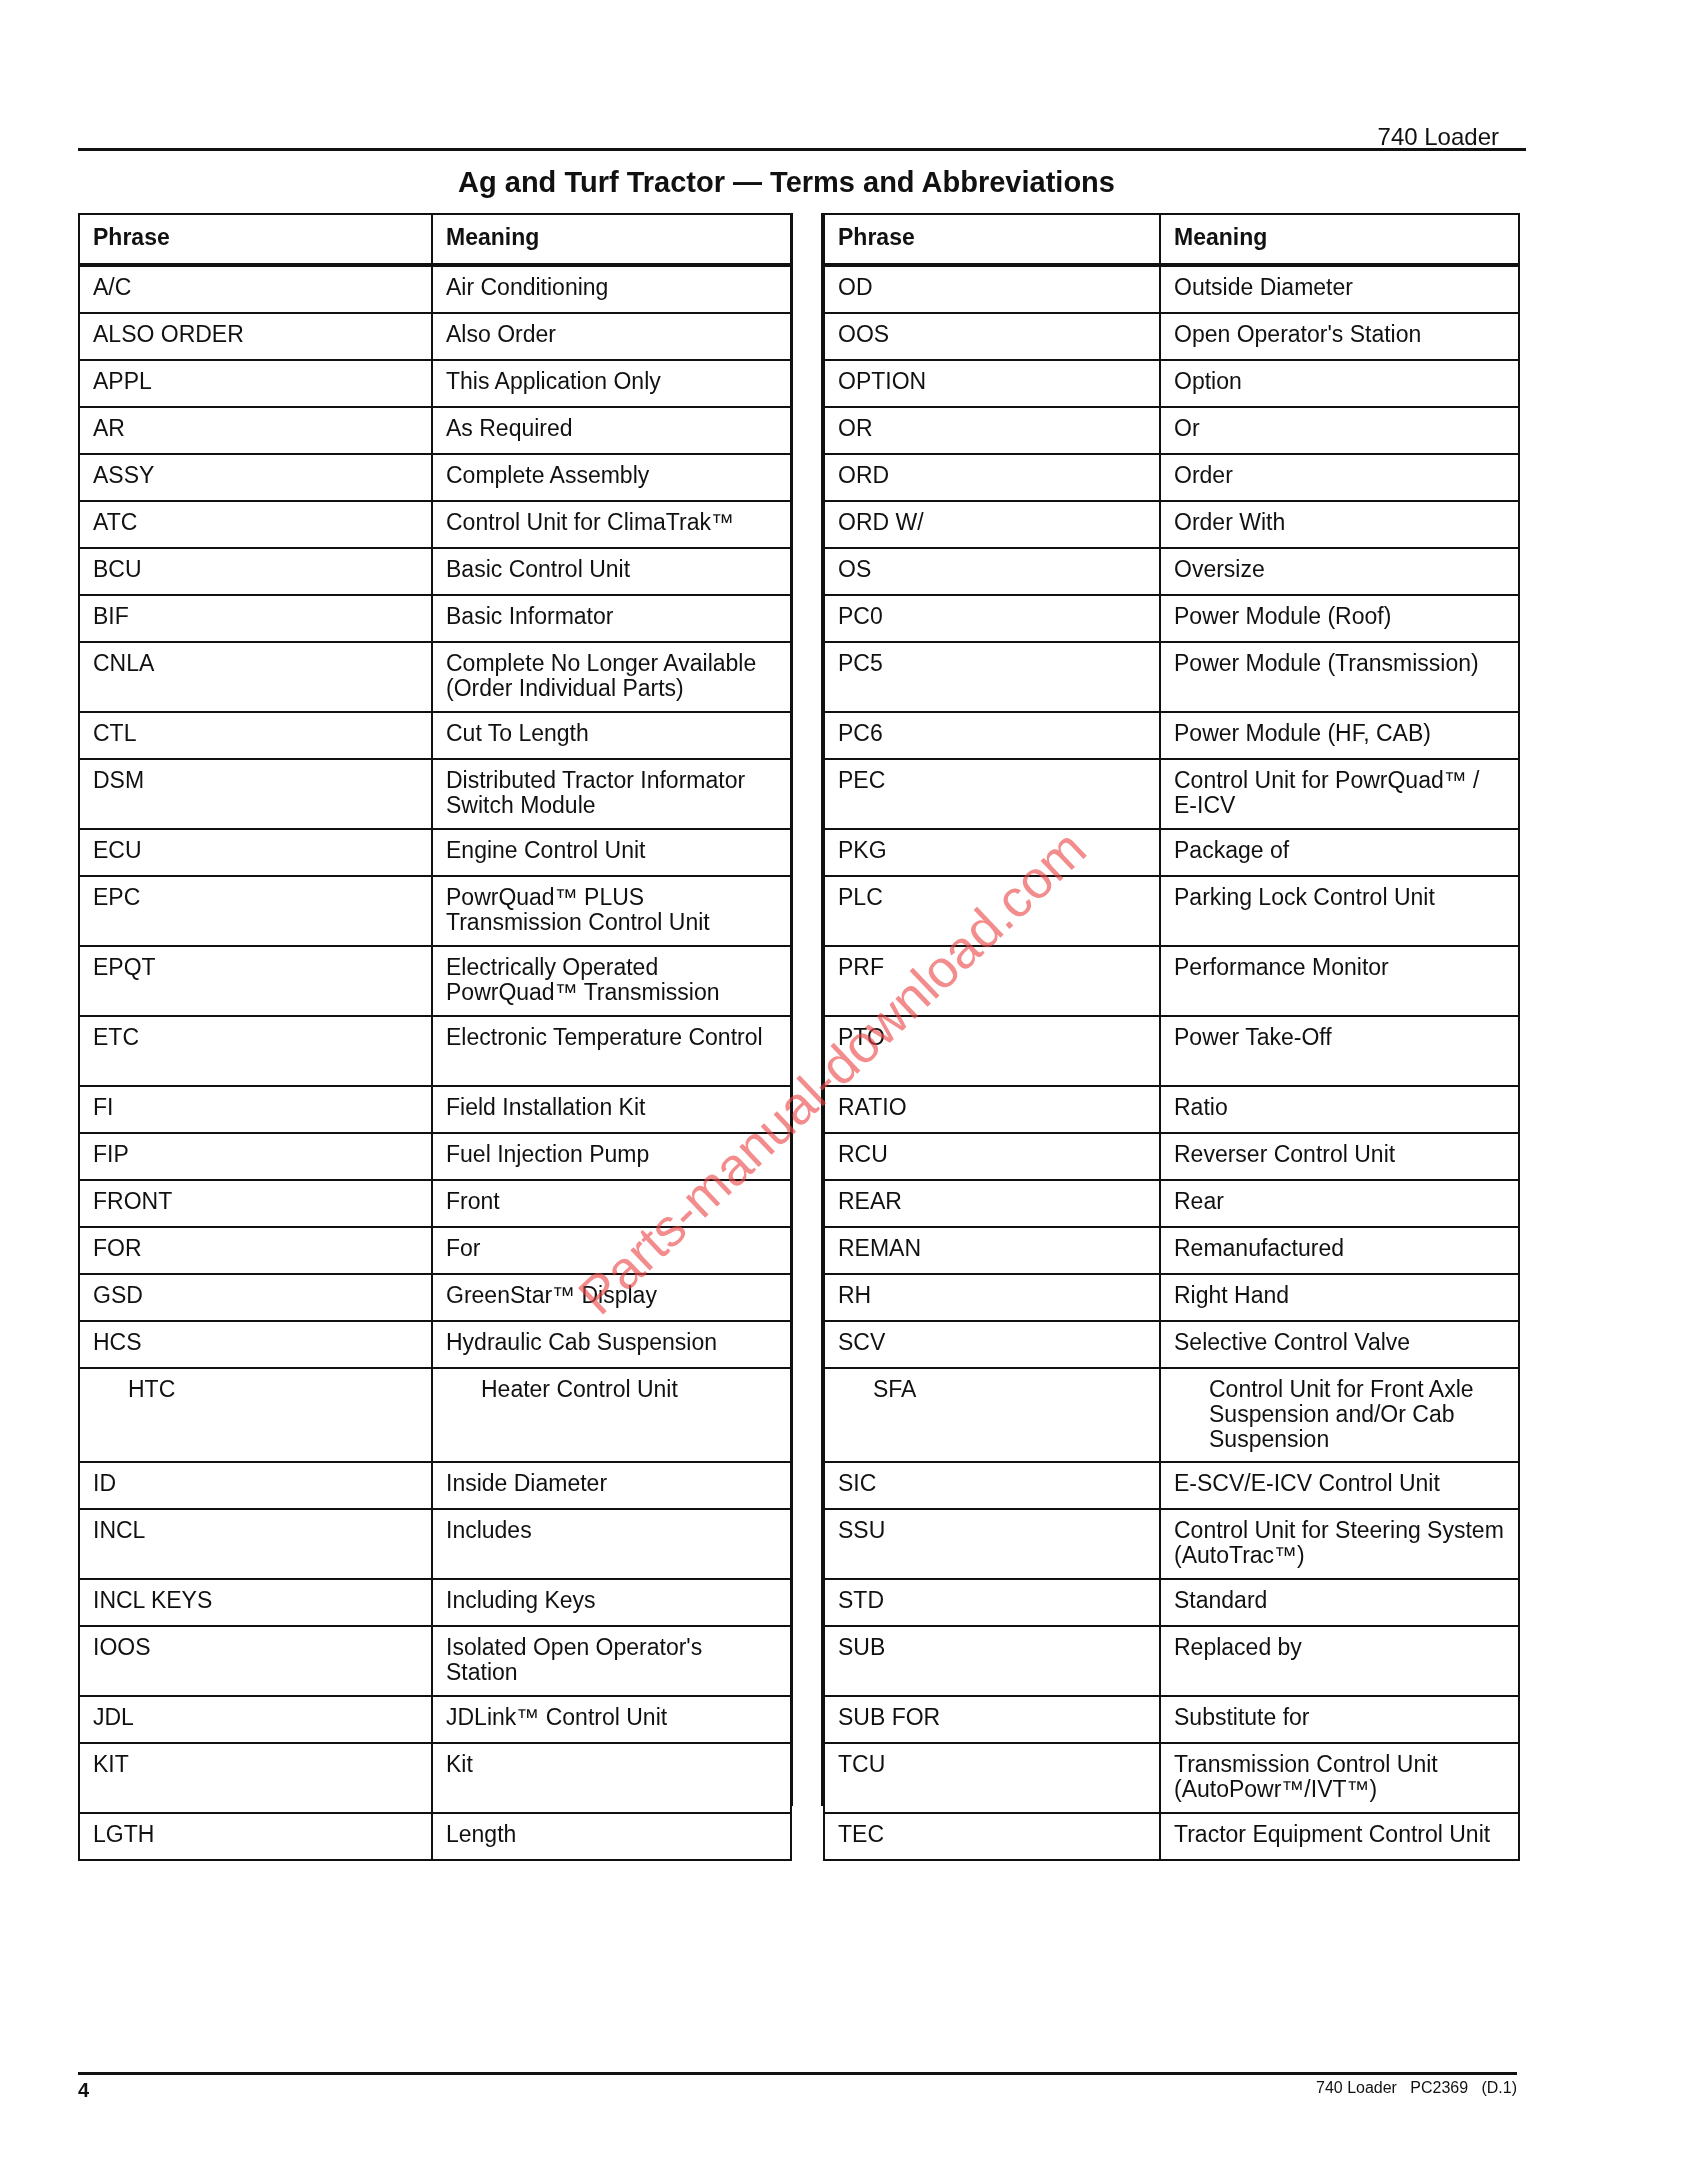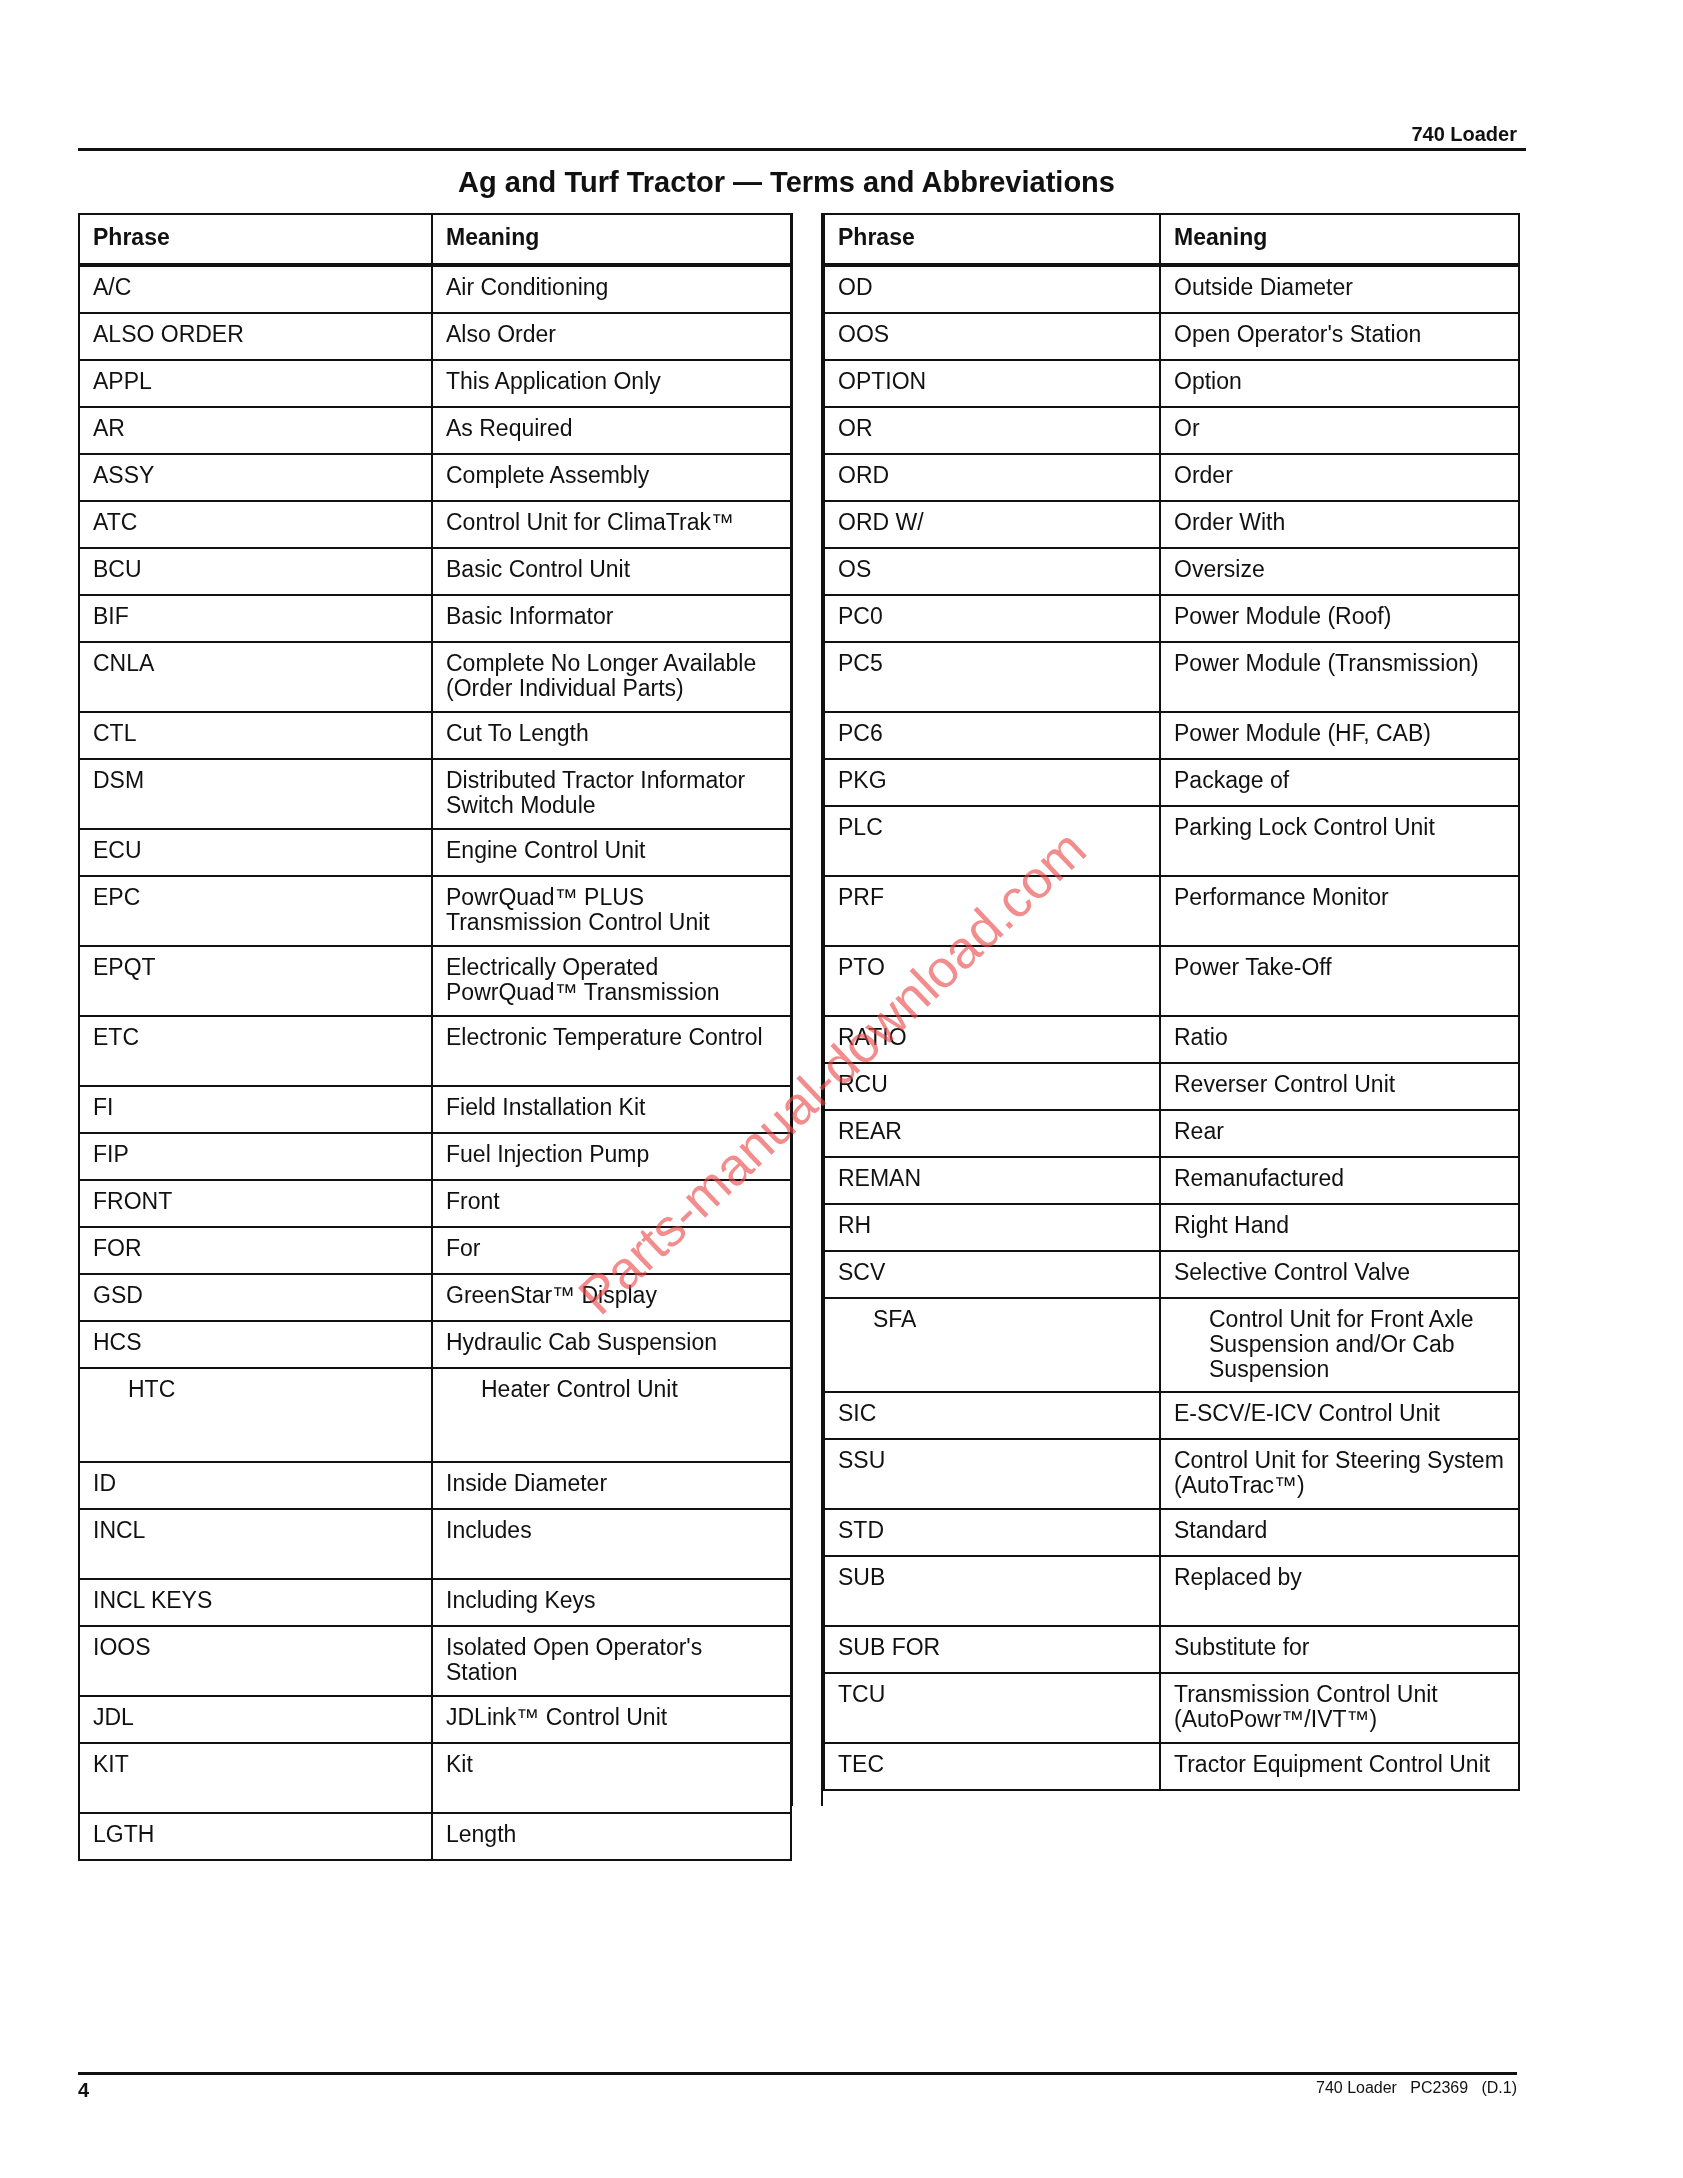--- a/index.html
+++ b/index.html
@@ -1,18 +1,18 @@
 <!DOCTYPE html>
 <html><head>
 <meta charset="utf-8">
 <style>
   html, body { margin: 0; padding: 0; background: #ffffff; }
   body { width: 1683px; height: 2178px; position: relative; overflow: hidden;
          font-family: "Liberation Sans", sans-serif; color: #111; }
-  .header-label { position: absolute; right: 166px; top: 123px; font-size: 20px; font-weight: bold; }
+  .header-label { position: absolute; right: 184px; top: 123px; font-size: 24px; font-weight: normal; }
   .header-rule { position: absolute; left: 78px; width: 1448px; top: 148px; height: 3px; background: #111; }
   .page-title { position: absolute; left: 0; width: 1573px; top: 166px; text-align: center;
                 font-size: 29px; font-weight: bold; }
   .tbl { position: absolute; top: 213px; border-collapse: collapse; table-layout: fixed;
          font-size: 23px; }
   .tbl td, .tbl th { border: 2.5px solid #111; vertical-align: top; text-align: left;
                      padding: 8px 13px 0 13px; line-height: 25px; }
   .tbl th { font-weight: bold; height: 38px; padding-top: 10px; border-bottom-width: 4px; }
   .tbl td { height: 37px; }
   .tbl tr.h2 td { height: 60px; }
@@ -213,20 +213,24 @@
         <td>Power Module (Roof)</td>
       </tr>
     <tr class="h2">
         <td>PC5</td>
         <td>Power Module (Transmission)</td>
       </tr>
     <tr>
         <td>PC6</td>
         <td>Power Module (HF, CAB)</td>
       </tr>
+    <tr class="h2">
+        <td>PEC</td>
+        <td>Control Unit for PowrQuad™ / E-ICV</td>
+      </tr>
     <tr>
         <td>PKG</td>
         <td>Package of</td>
       </tr>
     <tr class="h2">
         <td>PLC</td>
         <td>Parking Lock Control Unit</td>
       </tr>
     <tr class="h2">
         <td>PRF</td>

